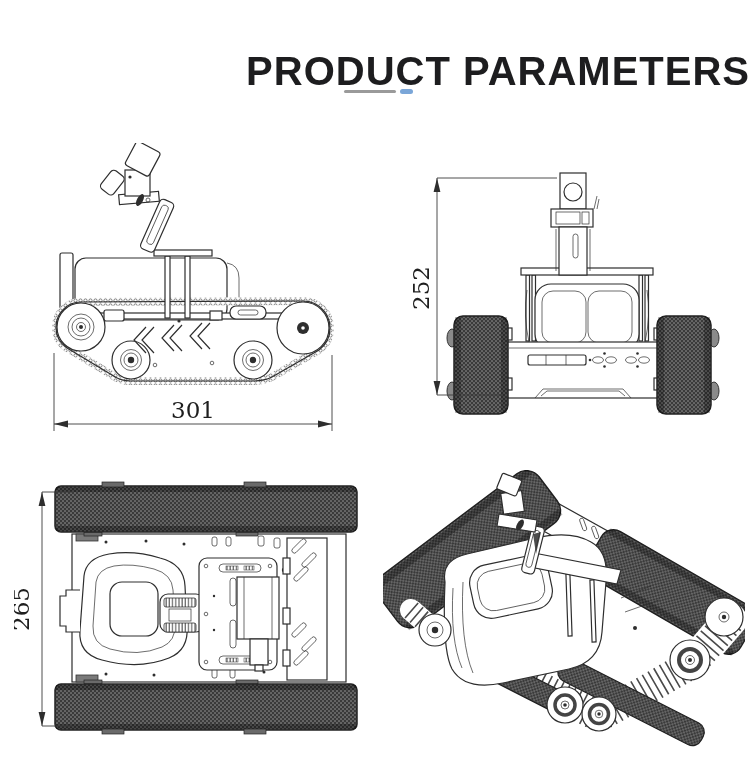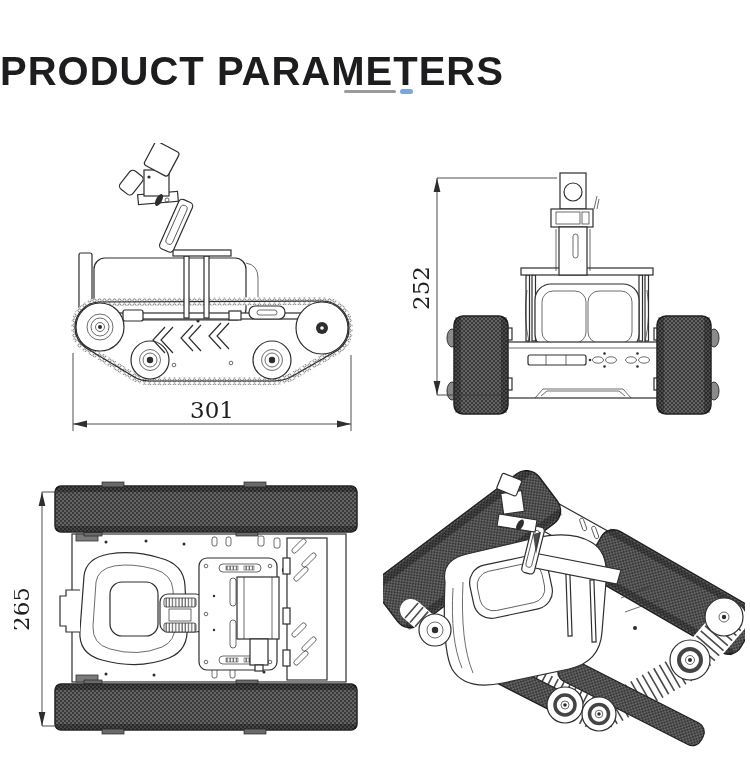--- a/index.html
+++ b/index.html
@@ -1,24 +1,24 @@
 <!DOCTYPE html>
 <html><head>
 <meta charset="utf-8">
 <style>
   html,body{margin:0;padding:0;background:#fff;}
   .page{position:relative;width:750px;height:762px;background:#ffffff;overflow:hidden;
         font-family:"Liberation Sans",sans-serif;}
-  .title{position:absolute;top:22px;left:0;right:0;text-align:left;
+  .title{position:absolute;top:22px;left:0;right:0;text-align:right;
          font-size:40px;font-weight:bold;letter-spacing:1px;color:#1d1d1f;}
   .underline{position:absolute;top:89px;left:344px;display:flex;align-items:center;}
   .underline .gray{width:52px;height:3px;background:#9a9a9a;border-radius:2px;}
   .underline .blue{width:13px;height:5px;background:#7aa6d8;border-radius:3px;margin-left:4px;}
   .view{position:absolute;}
-  .v-side{left:37px;top:143px;}
+  .v-side{left:18px;top:143px;}
   .v-front{left:405px;top:148px;}
   .v-top{left:14px;top:478px;}
   .v-iso{left:383px;top:470px;}
   svg{display:block;}
   .ln{stroke:#2e2e2e;fill:none;stroke-width:1.2;}
   .fw{fill:#ffffff;stroke:#2e2e2e;stroke-width:1.2;}
   .thin{stroke:#2e2e2e;fill:none;stroke-width:0.7;}
   .dim{stroke:#3a3a3a;fill:none;stroke-width:0.9;}
   .df{fill:#2e2e2e;stroke:none;}
   .dimtext{font-family:"DejaVu Serif","Liberation Serif",serif;font-size:23px;fill:#1e1e1e;}

